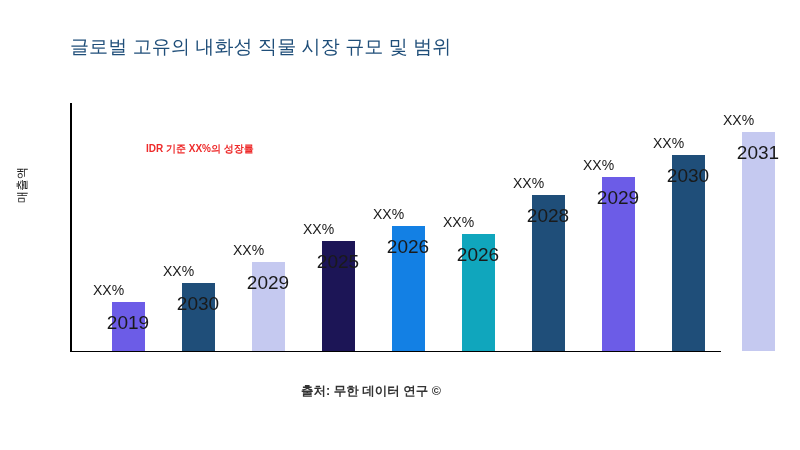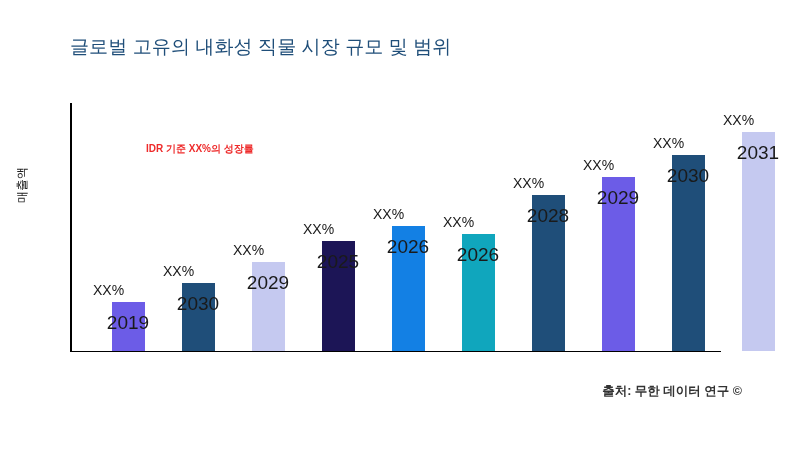--- a/index.html
+++ b/index.html
@@ -113,21 +113,21 @@
     font-size: 19px;
     color: #1a1a1a;
   }
 
   
   #source-text {
     position: absolute;
     left: 0;
     top: 383px;
     width: 742px;
-    text-align: right;
+    text-align: center;
     font-size: 12.5px;
     font-weight: bold;
     color: #333333;
   }
 </style>
 </head>
 <body>
 
 <div id="chart-root">
 

